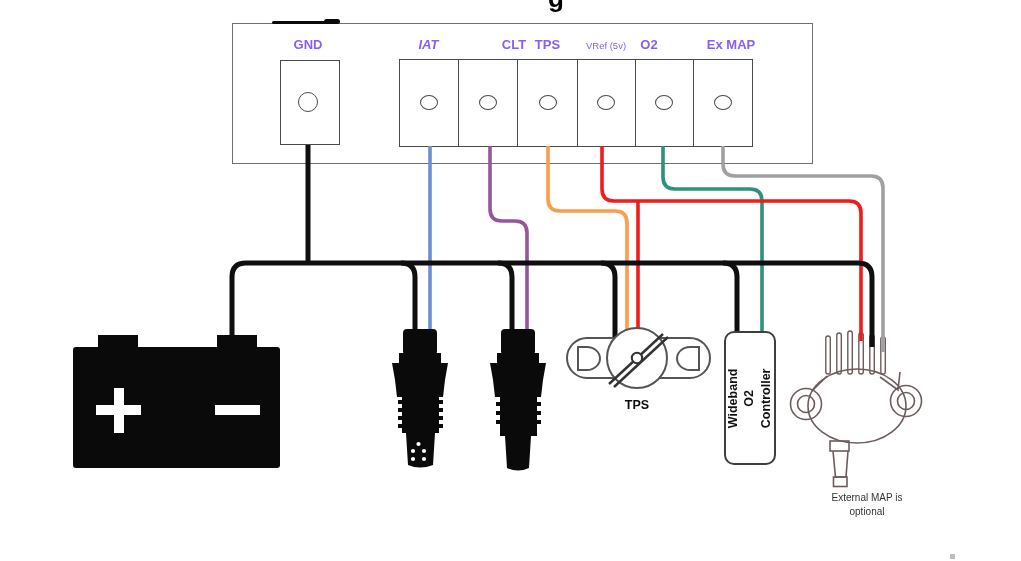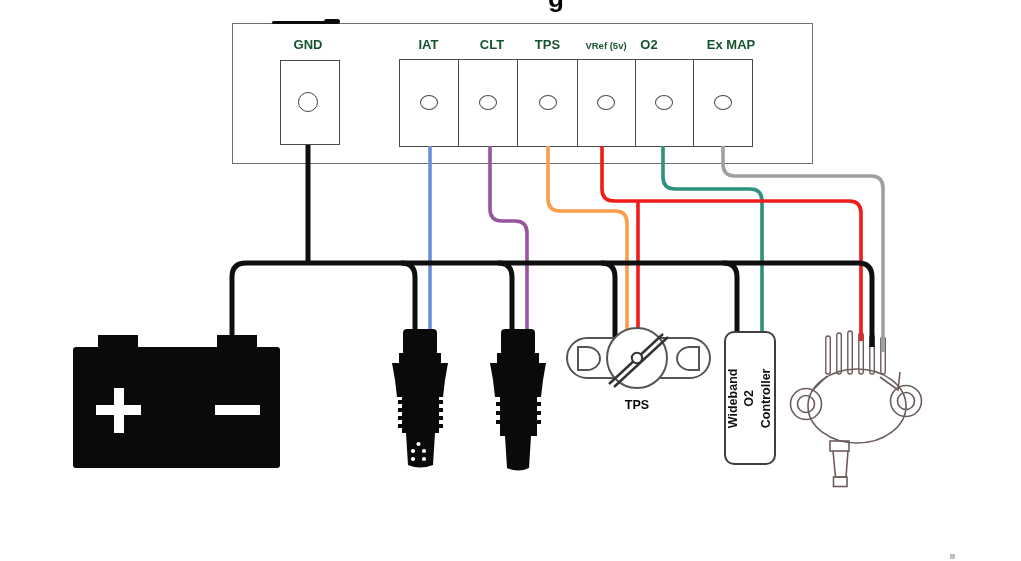--- a/index.html
+++ b/index.html
@@ -4,22 +4,22 @@
 <style>
   html,body{margin:0;padding:0;background:#fff;}
   .stage{position:relative;width:1021px;height:561px;background:#ffffff;overflow:hidden;
          font-family:"Liberation Sans", sans-serif;}
   .stage *{box-sizing:border-box;}
   svg{position:absolute;left:0;top:0;}
   .ecu-box{position:absolute;left:232px;top:23px;width:581px;height:141px;
            border:1.5px solid #6f6f6f;background:transparent;}
   .tbox{position:absolute;border:1.5px solid #4a4a4a;background:#fff;}
   .tcircle{position:absolute;border:1.7px solid #4a4a4a;border-radius:50%;background:#fff;}
-  .tlabel{position:absolute;font-weight:bold;font-size:13px;color:#14532d;text-align:center;white-space:nowrap;}
-  .tlabel.small{font-size:9.5px;font-weight:bold;}
+  .tlabel{position:absolute;font-weight:bold;font-size:13px;color:#8b5cf6;text-align:center;white-space:nowrap;}
+  .tlabel.small{font-size:9.5px;font-weight:normal;}
   .dash{position:absolute;background:#0a0a0a;border-radius:2px;}
   .title-clip{position:absolute;left:548px;top:0;width:40px;height:13px;overflow:hidden;}
   .title-clip span{position:relative;top:-17px;font-weight:bold;font-size:26px;color:#000;}
   .battery-body{position:absolute;left:73px;top:347px;width:207px;height:121px;background:#0a0a0a;border-radius:3px;}
   .battery-bump{position:absolute;top:335px;width:40px;height:14px;background:#0a0a0a;}
   .batt-bar{position:absolute;background:#fff;}
   .o2ctrl{position:absolute;left:724px;top:331px;width:52px;height:134px;background:#fff;
           border:2px solid #3f3f3f;border-radius:10px;display:flex;align-items:center;justify-content:center;}
   .o2ctrl span{display:block;width:130px;transform:rotate(-90deg);text-align:center;
                font-weight:bold;font-size:12.5px;line-height:1.3;color:#111;white-space:pre-line;}
@@ -34,22 +34,22 @@
 
   <div class="title-clip">
     <span>g</span>
   </div>
 
   <div class="ecu-box"></div>
   <div class="dash" style="left:272px;top:21px;width:54px;height:2.5px;"></div>
   <div class="dash" style="left:324px;top:19px;width:16px;height:5px;border-radius:3px;"></div>
 
   <div class="tlabel" style="left:278px;top:37px;width:60px;">GND</div>
-  <div class="tlabel" style="left:399px;top:37px;width:59px;">IAT</div>
-  <div class="tlabel" style="left:462px;top:37px;width:60px;">CLT</div>
+  <div class="tlabel" style="left:399px;top:37px;width:59px;font-style:italic;">IAT</div>
+  <div class="tlabel" style="left:484px;top:37px;width:60px;">CLT</div>
   <div class="tlabel" style="left:518px;top:37px;width:59px;">TPS</div>
   <div class="tlabel small" style="left:577px;top:40px;width:58px;">VRef (5v)</div>
   <div class="tlabel" style="left:620px;top:37px;width:58px;">O2</div>
   <div class="tlabel" style="left:693px;top:37px;width:60px;margin-left:8px;">Ex MAP</div>
 
   <div class="tbox" style="left:280px;top:60px;width:60px;height:85px;"></div>
   <div class="tbox" style="left:399px;top:59px;width:60px;height:88px;"></div>
   <div class="tbox" style="left:457.5px;top:59px;width:61px;height:88px;"></div>
   <div class="tbox" style="left:517px;top:59px;width:61px;height:88px;"></div>
   <div class="tbox" style="left:576.5px;top:59px;width:60px;height:88px;"></div>
@@ -163,15 +163,17 @@
     <div class="batt-bar" style="left:96px;top:405px;width:45px;height:10px;"></div>
     <div class="batt-bar" style="left:113.5px;top:387.5px;width:10px;height:45px;"></div>
     <div class="batt-bar" style="left:215px;top:405px;width:45px;height:10px;"></div>
   </div>
 
   <div class="o2ctrl">
     <span>Wideband O2
 Controller</span>
   </div>
 
+  <div class="map-caption">External MAP is
+optional</div>
 
   <div class="speck"></div>
 </div>
 
 </body></html>

